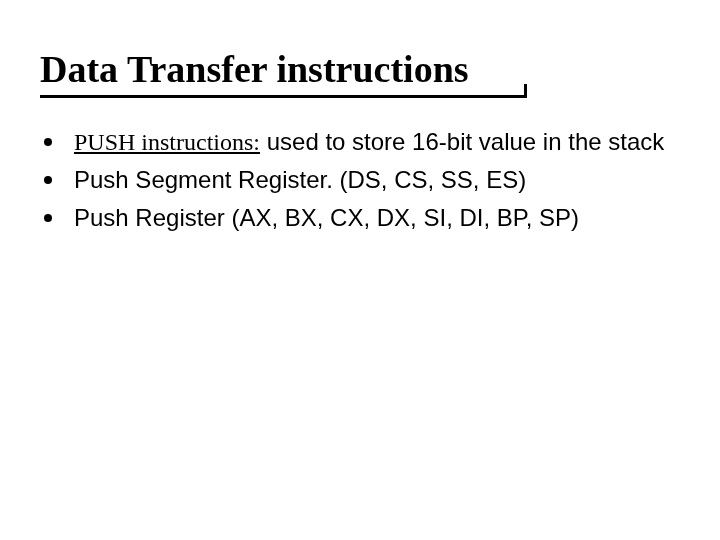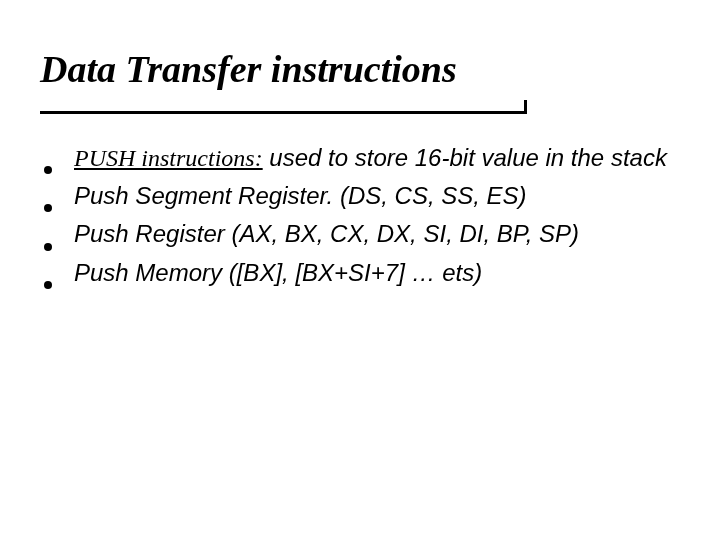--- a/index.html
+++ b/index.html
@@ -13,22 +13,21 @@
   }
   .slide {
     box-sizing: border-box;
     width: 720px;
     height: 540px;
     padding: 48px 40px 40px 40px;
   }
   .title-wrap {
     position: relative;
     margin-bottom: 28px;
-    padding-bottom: 22px;
-    font-style: italic;
+    padding-bottom: 6px;
   }
   .title {
     font-size: 38px;
     font-weight: bold;
     line-height: 1.15;
   }
   .title-underline {
     position: absolute;
     left: 0;
     bottom: 0;
@@ -44,24 +43,23 @@
     height: 14px;
     background: #000;
   }
   .bullets {
     font-family: Arial, Helvetica, sans-serif;
     font-size: 24px;
     line-height: 1.35;
   }
   .bullet {
     display: flex;
-    align-items: flex-end;
+    align-items: flex-start;
     margin-bottom: 6px;
     padding-left: 4px;
-    font-style: italic;
   }
   .dot {
     flex: 0 0 auto;
     width: 8px;
     height: 8px;
     border-radius: 50%;
     background: #000;
     margin-top: 12px;
     margin-right: 22px;
   }
@@ -96,21 +94,17 @@
     <div class="bullet">
       <span class="dot"></span>
       <span class="bullet-text">Push Segment Register. (DS, CS, SS, ES)</span>
     </div>
 
     <div class="bullet">
       <span class="dot"></span>
       <span class="bullet-text">Push Register (AX, BX, CX, DX, SI, DI, BP, SP)</span>
     </div>
 
-    <div class="bullet">
-      <span class="dot"></span>
-      <span class="bullet-text">Push Memory ([BX], [BX+SI+7] … ets)</span>
-    </div>
 
 
   </div>
 
 </div>
 
 </body></html>

